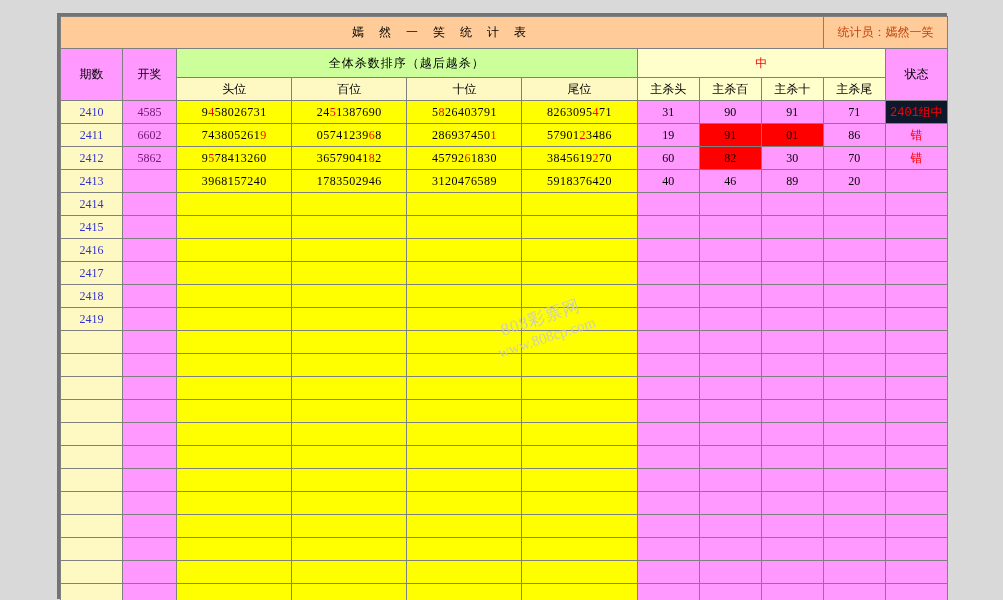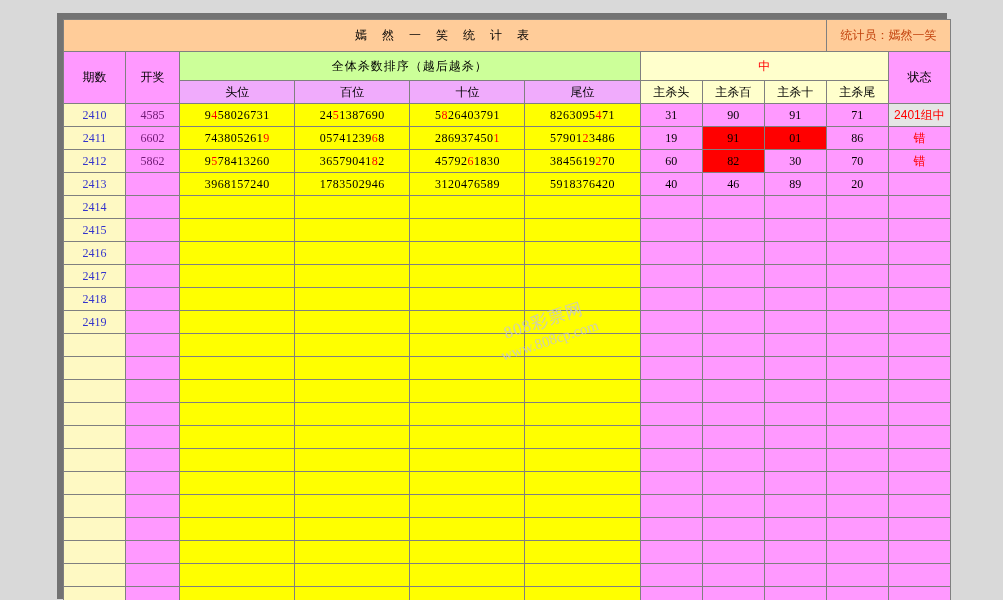--- a/index.html
+++ b/index.html
@@ -12,21 +12,21 @@
     height: 600px;
     overflow: hidden;
     font-family: "Liberation Sans", sans-serif;
   }
   .sheet {
     position: absolute;
     left: 57px;
     top: 13px;
     width: 890px;
     height: 586px;
-    border: 6px solid #737373;
+    border: 3px solid #737373;
     background: #ffffff;
     box-sizing: border-box;
   }
   table.grid {
     border-collapse: collapse;
     table-layout: fixed;
     width: 888px;
   }
   table.grid td, table.grid th {
     border: 1px solid #808080;
@@ -66,21 +66,21 @@
   }
   .hdr-green {
     background: #ccff99;
     font-family: "Liberation Serif", serif;
     font-size: 17px;
     font-weight: bold;
     height: 28px;
     letter-spacing: 1px;
   }
   .hdr-green-sub {
-    background: #f0abfc;
+    background: #fef9c3;
     font-family: "Liberation Serif", serif;
     font-size: 13px;
     font-weight: bold;
     height: 22px;
   }
   .hdr-zhong {
     background: #ffffcc;
     font-family: "Liberation Serif", serif;
     font-size: 15px;
     font-weight: bold;
@@ -132,22 +132,22 @@
     font-family: "Liberation Serif", serif;
     font-size: 13px;
     color: #000;
   }
   .c-kill.hit {
     background: #ff0000;
     color: #000;
     font-weight: normal;
   }
   .c-status {
-    background: #e5e5e5;
-    font-family: Liberation Sans, sans-serif;
+    background: #0f172a;
+    font-family: Liberation Mono, monospace;
     font-size: 12px;
     color: #ff0000;
     font-weight: bold;
   }
   .c-status-cuo {
     background: #ff99ff;
     font-family: "Liberation Serif", serif;
     font-size: 12px;
     color: #ff0000;
   }

